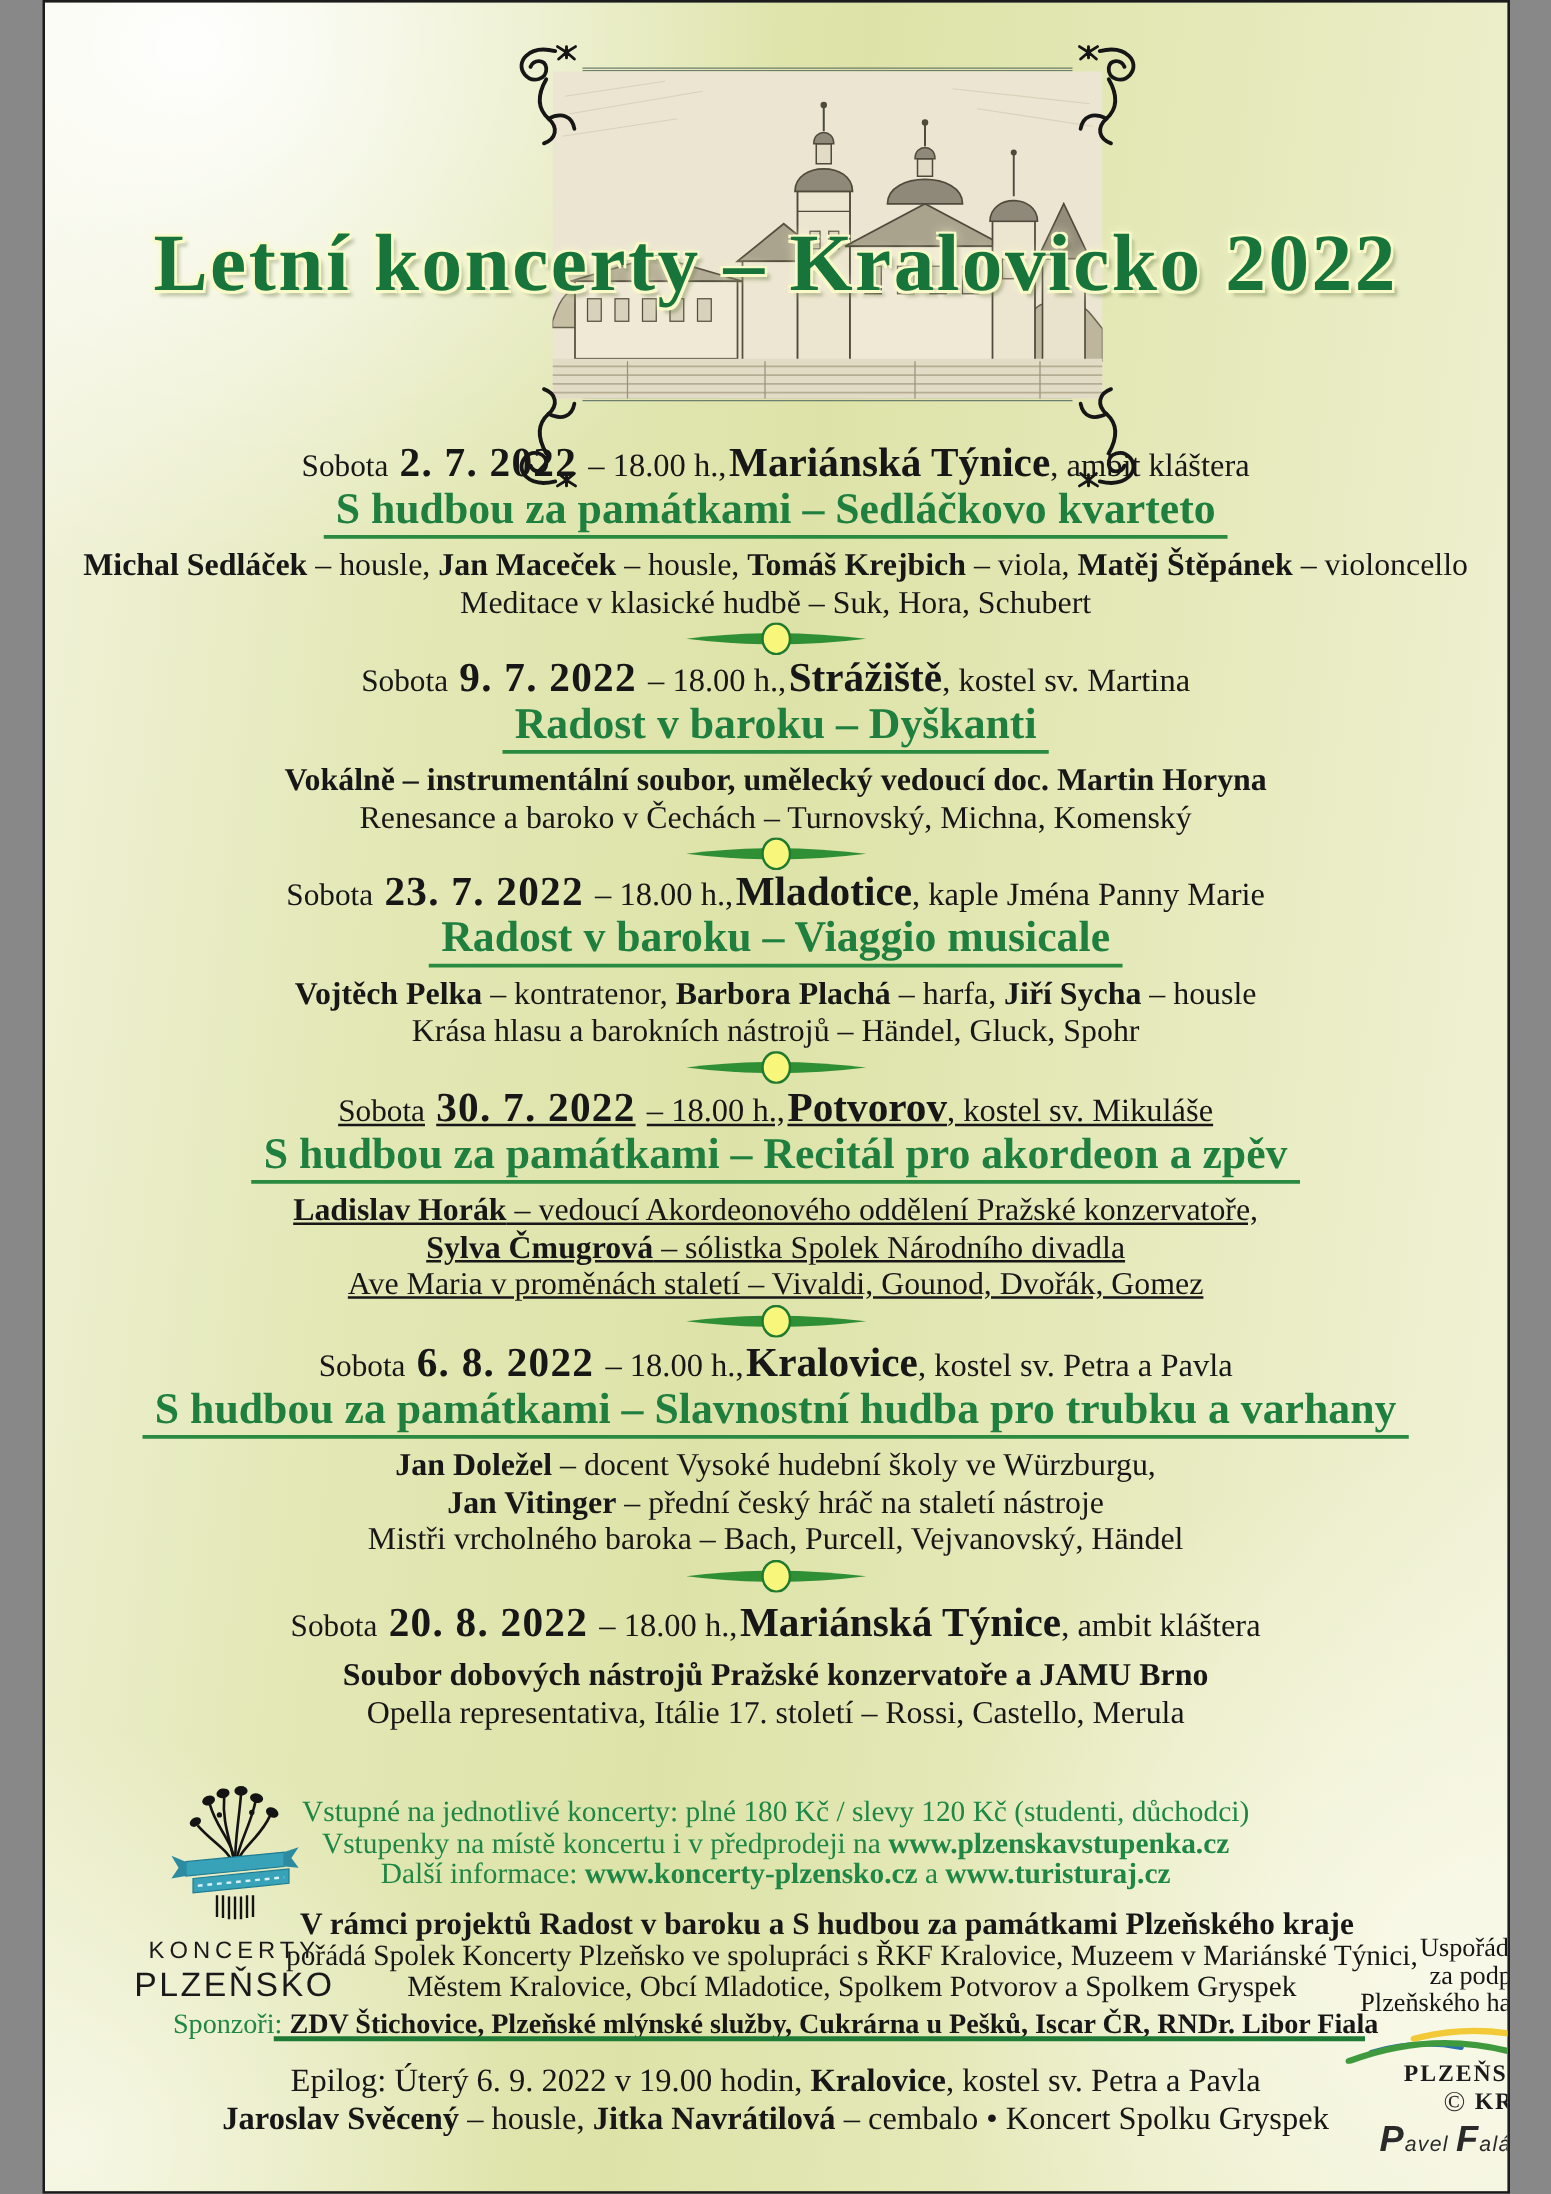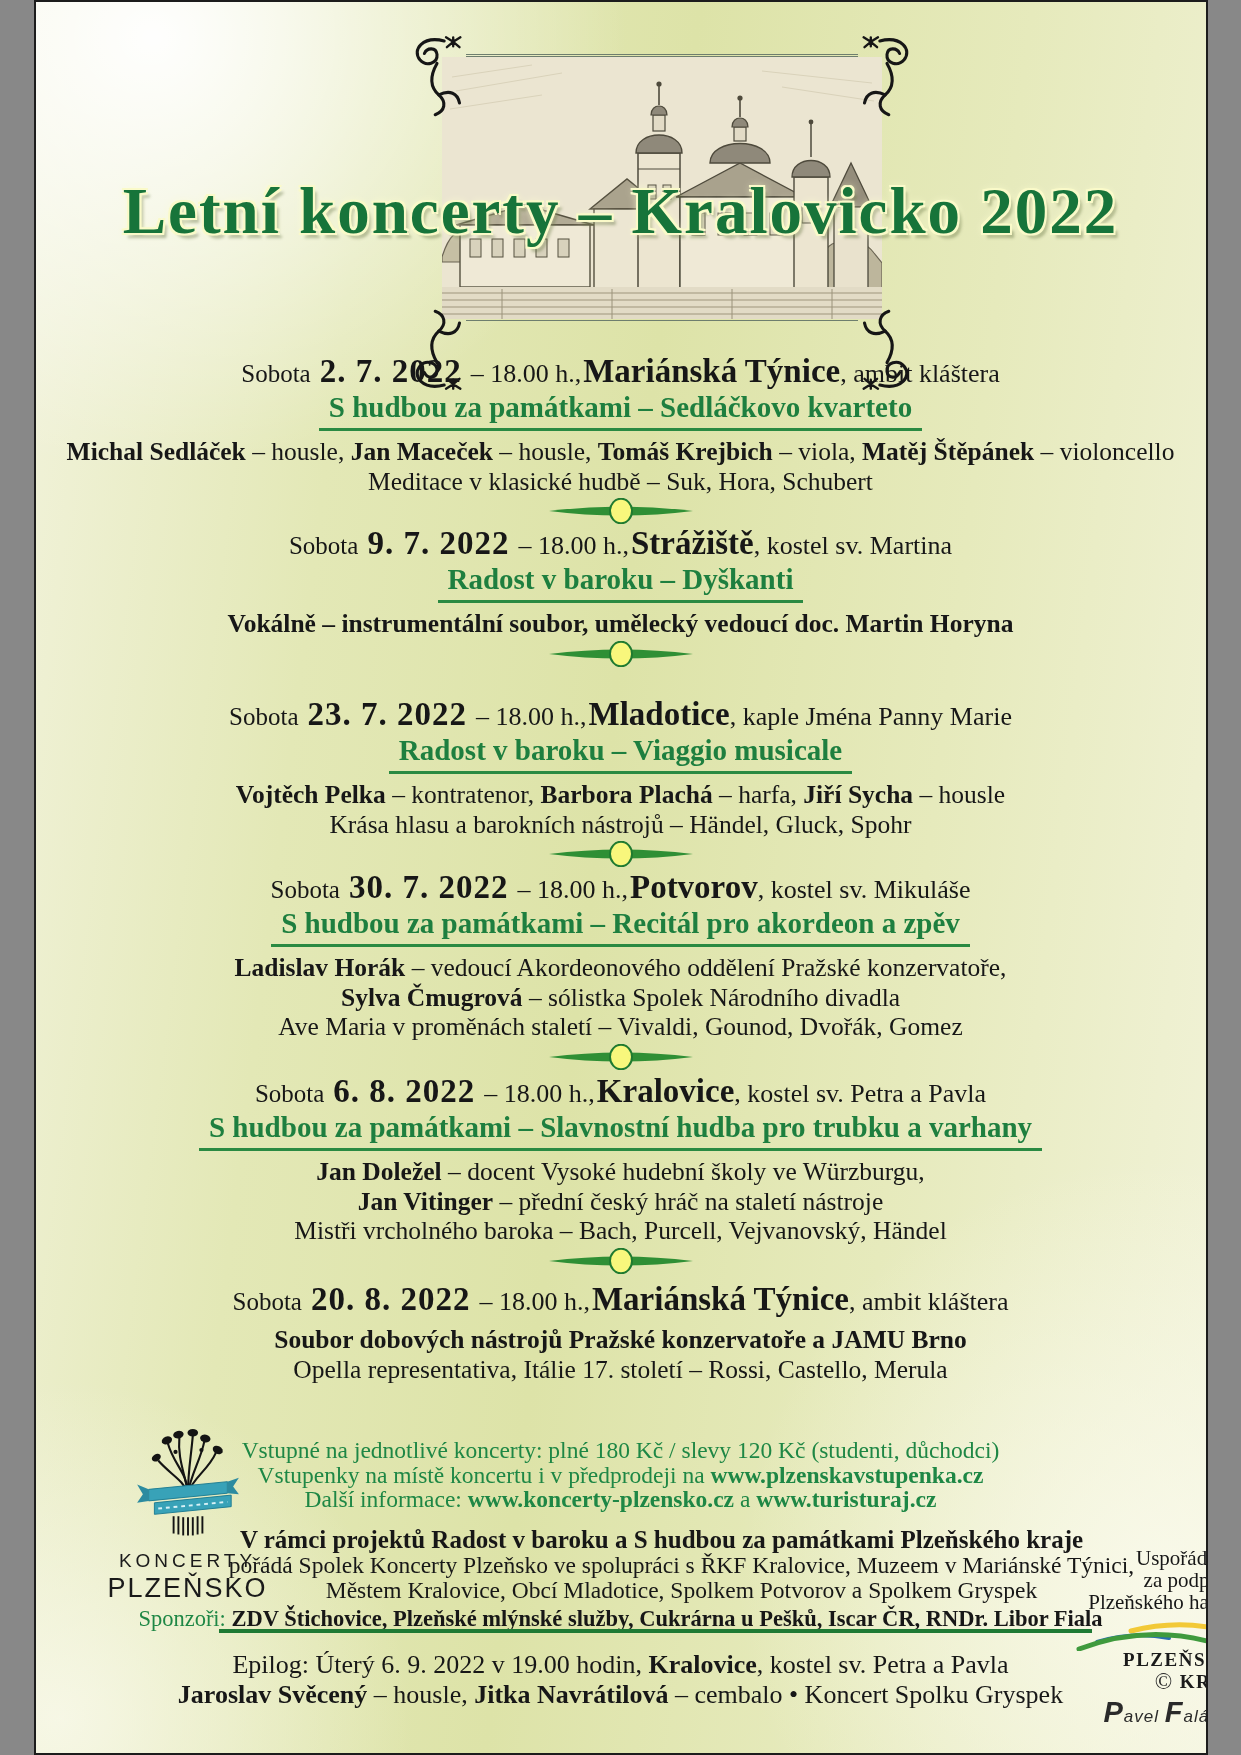--- a/index.html
+++ b/index.html
@@ -45,21 +45,21 @@
   
   .concert{position:absolute;left:0;width:100%;text-align:center;z-index:3;}
   .date-line{height:40px;line-height:40px;white-space:nowrap;font-size:26px;}
   .date-line .day{font-size:25px;}
   .date-line .date{font-size:33px;font-weight:bold;letter-spacing:1px;padding:0 9px;}
   .date-line .time{font-size:26px;padding-right:2px;}
   .date-line .place{font-size:33px;font-weight:bold;}
   .date-line .venue{font-size:26px;}
   .heading-wrap{margin-top:-4px;line-height:44px;height:44px;}
   .c-heading{
-    display:inline-block;font-size:29px;line-height:40px;font-weight:bold;
+    display:inline-block;font-size:35px;line-height:40px;font-weight:bold;
     color:#1e7f3f;border-bottom:3px solid #2a8a42;padding:0 10px 1px;white-space:nowrap;
   }
   .c-lines{margin-top:6px;}
   .c-line{font-size:25.5px;line-height:29.5px;white-space:nowrap;}
   .b{font-weight:bold;}
   .g{color:#1e8745;}
   .divider{display:block;margin:2px auto 0;height:26px;width:150px;}
   
   .abs-center{position:absolute;left:0;width:100%;text-align:center;z-index:3;}
   .tickets{top:1436px;color:#1e8745;}
@@ -241,20 +241,21 @@
 
     <div class="concert" style="top: 521px;">
       <div class="date-line">
         <span class="day">Sobota</span><span class="date">9. 7. 2022</span><span class="time">– 18.00 h.,</span><span class="place">Strážiště</span><span class="venue">, kostel sv. Martina</span>
       </div>
       <div class="heading-wrap">
         <span class="c-heading">Radost v baroku – Dyškanti</span>
       </div>
       <div class="c-lines">
           <div class="c-line"><span class="b">Vokálně – instrumentální  soubor, umělecký vedoucí doc. Martin Horyna</span></div>
+          <div class="c-line"><span>Renesance a baroko v Čechách – Turnovský, Michna, Komenský</span></div>
         </div>
       <svg class="divider" viewBox="0 0 150 26">
         <path d="M3,13 Q75,4 147,13 Q75,22 3,13 Z" fill="#2f8f35"></path>
         <ellipse cx="75" cy="13" rx="11" ry="12.3" fill="#f8f77c" stroke="#1f7a30" stroke-width="2"></ellipse>
       </svg>
     </div>
 
     <div class="concert" style="top: 692px;">
       <div class="date-line">
         <span class="day">Sobota</span><span class="date">23. 7. 2022</span><span class="time">– 18.00 h.,</span><span class="place">Mladotice</span><span class="venue">, kaple Jména Panny Marie</span>
@@ -265,21 +266,21 @@
       <div class="c-lines">
           <div class="c-line"><span class="b">Vojtěch Pelka</span><span> – kontratenor, </span><span class="b">Barbora Plachá</span><span> – harfa, </span><span class="b">Jiří Sycha</span><span> – housle</span></div>
           <div class="c-line"><span>Krása hlasu a barokních nástrojů – Händel, Gluck, Spohr</span></div>
         </div>
       <svg class="divider" viewBox="0 0 150 26">
         <path d="M3,13 Q75,4 147,13 Q75,22 3,13 Z" fill="#2f8f35"></path>
         <ellipse cx="75" cy="13" rx="11" ry="12.3" fill="#f8f77c" stroke="#1f7a30" stroke-width="2"></ellipse>
       </svg>
     </div>
 
-    <div class="concert" style="top: 865px;">
+    <div class="concert" style="top: 865px; text-decoration: underline;">
       <div class="date-line">
         <span class="day">Sobota</span><span class="date">30. 7. 2022</span><span class="time">– 18.00 h.,</span><span class="place">Potvorov</span><span class="venue">, kostel sv. Mikuláše</span>
       </div>
       <div class="heading-wrap">
         <span class="c-heading">S hudbou za památkami – Recitál pro akordeon a zpěv</span>
       </div>
       <div class="c-lines">
           <div class="c-line"><span class="b">Ladislav Horák</span><span> – vedoucí Akordeonového oddělení Pražské konzervatoře,</span></div>
           <div class="c-line"><span class="b">Sylva Čmugrová</span><span> – sólistka Spolek Národního divadla</span></div>
           <div class="c-line"><span>Ave Maria v proměnách staletí – Vivaldi, Gounod, Dvořák, Gomez</span></div>

